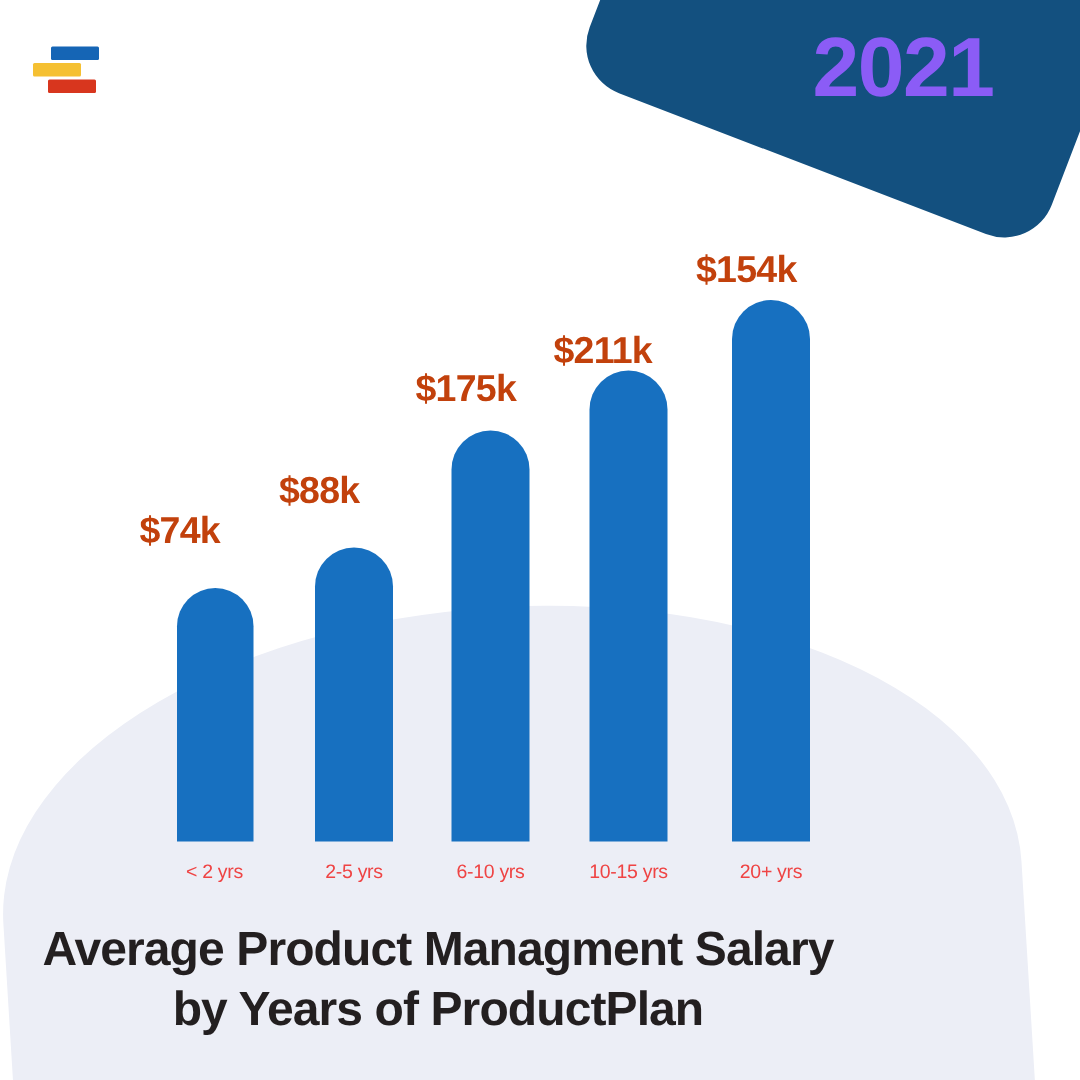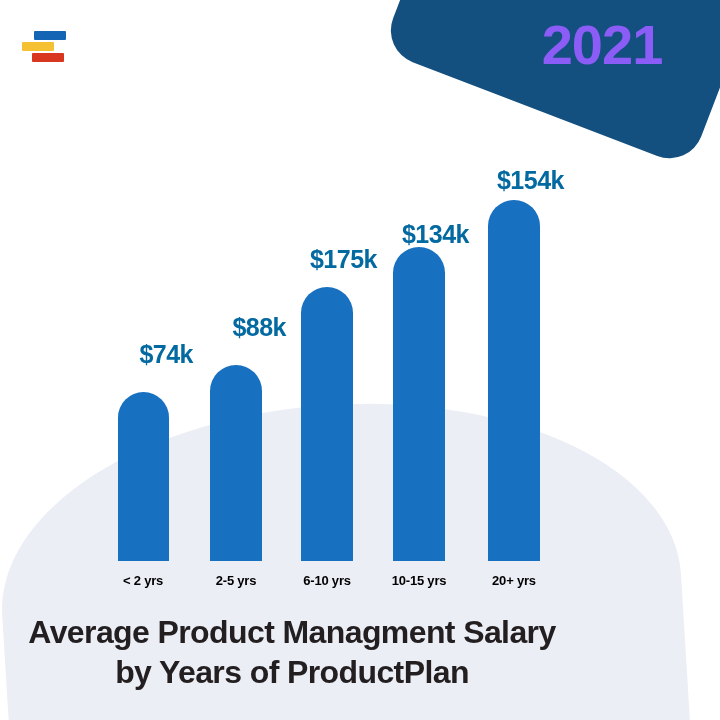--- a/index.html
+++ b/index.html
@@ -101,34 +101,34 @@
   }
   .bar-group{ position:absolute; }
   .bar{
     position:absolute;
     background:#1770c0;
     border-top-left-radius:999px;
     border-top-right-radius:999px;
   }
   .bar-value{
     position:absolute;
-    text-align:right;
-    color:#0369a1;
+    text-align:left;
+    color:#c2410c;
     font-size:25px;
     font-weight:bold;
     letter-spacing:-0.5px;
     line-height:1;
     white-space:nowrap;
   }
   .bar-cat{
     position:absolute;
     text-align:center;
-    color:#000000;
+    color:#ef4444;
     font-size:13px;
-    font-weight:bold;
+    font-weight:normal;
     letter-spacing:-0.2px;
     line-height:1;
     white-space:nowrap;
   }
 
   
   .title{
     position:absolute;
     left:0;
     top:612px;
@@ -175,21 +175,21 @@
       <div class="bar-cat" style="left:186px; top:574px; width:100px;text-align:center;">2-5 yrs</div>
     </div>
 
     <div class="bar-group">
       <div class="bar-value" style="left:277px; top:247px; width:100px;">$175k</div>
       <div class="bar" style="left:301px; top:287px; width:52px; height:274px;"></div>
       <div class="bar-cat" style="left:277px; top:574px; width:100px;">6-10 yrs</div>
     </div>
 
     <div class="bar-group">
-      <div class="bar-value" style="left:369px; top:222px; width:100px;">$134k</div>
+      <div class="bar-value" style="left:369px; top:222px; width:100px;">$211k</div>
       <div class="bar" style="left:393px; top:247px; width:52px; height:314px;"></div>
       <div class="bar-cat" style="left:369px; top:574px; width:100px;">10-15 yrs</div>
     </div>
 
     <div class="bar-group">
       <div class="bar-value" style="left:464px; top:168px; width:100px;">$154k</div>
       <div class="bar" style="left:488px; top:200px; width:52px; height:361px;"></div>
       <div class="bar-cat" style="left:464px; top:574px; width:100px;">20+ yrs</div>
     </div>
 

